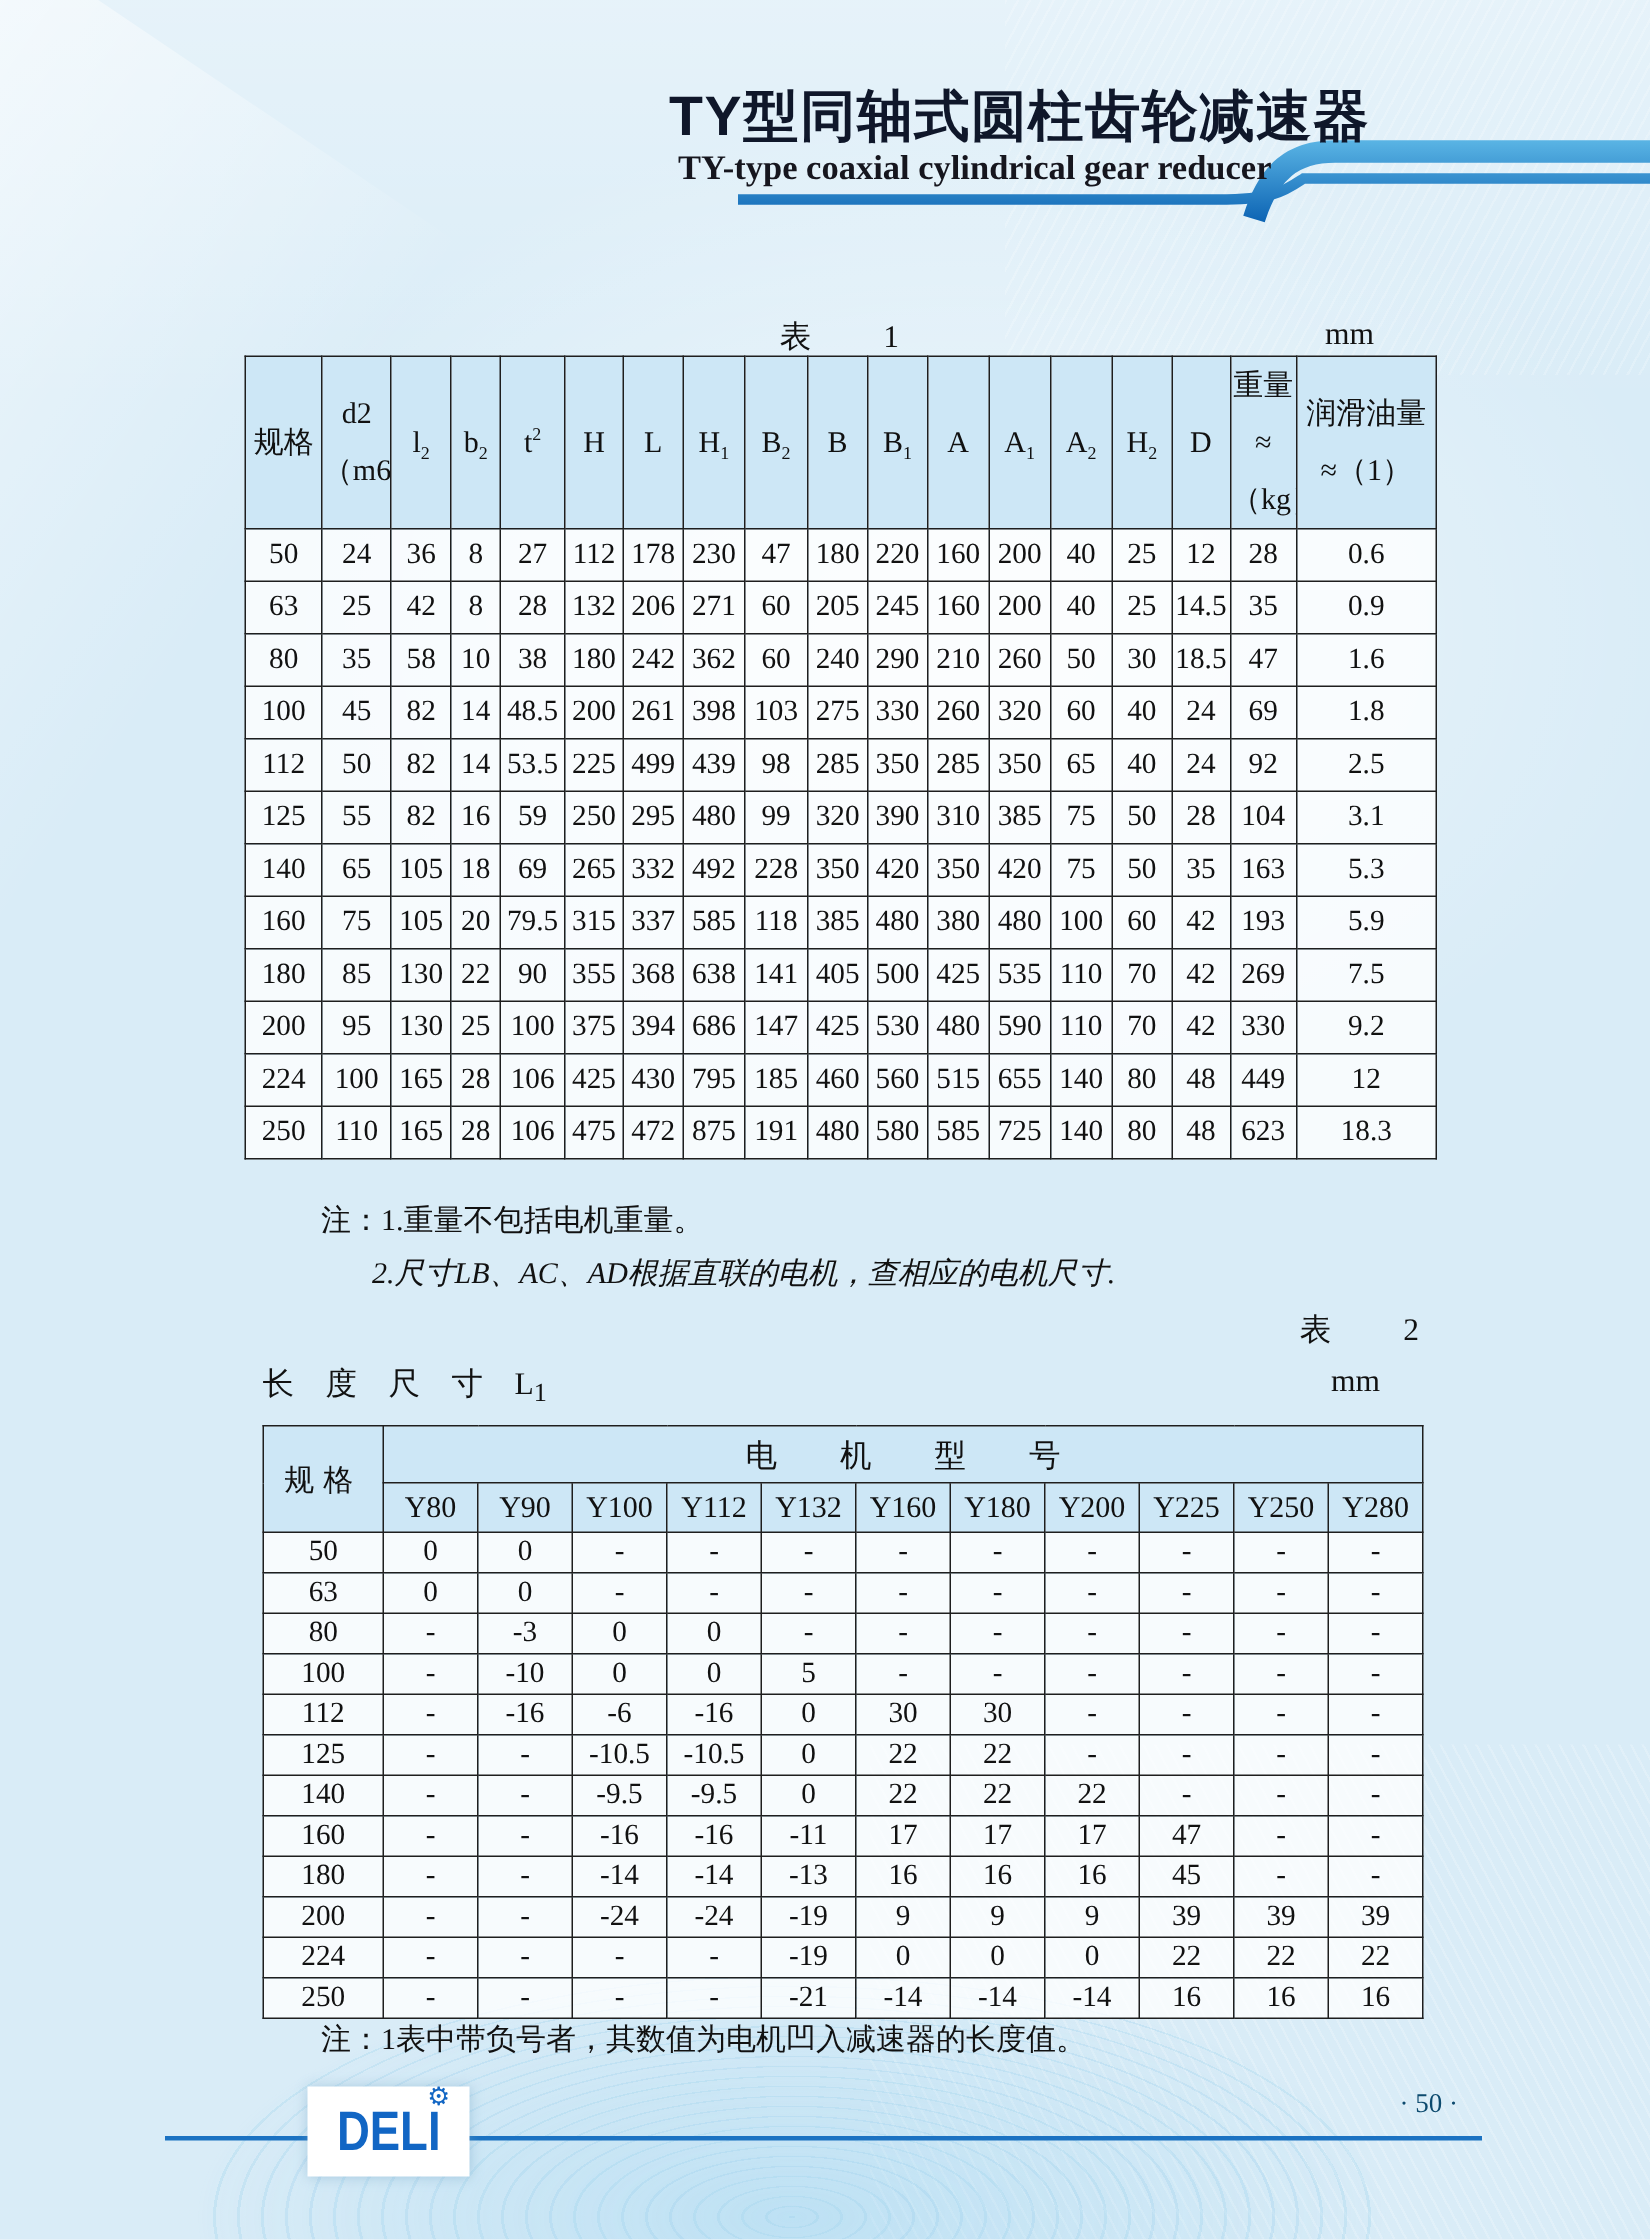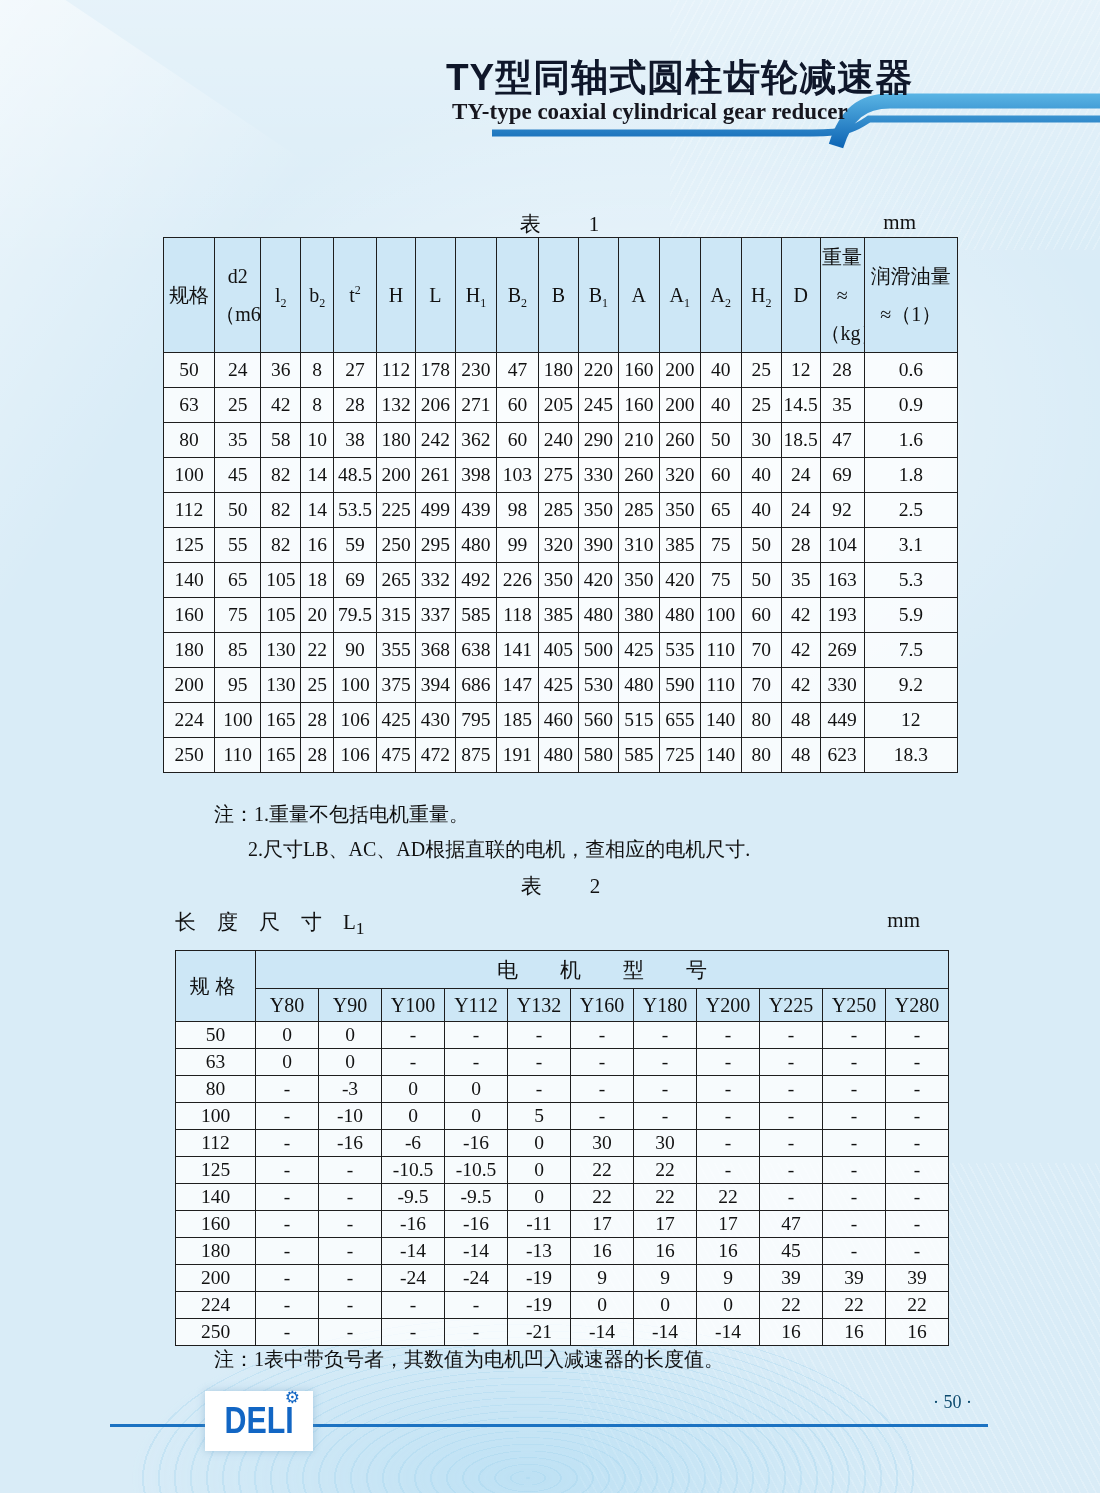--- a/index.html
+++ b/index.html
@@ -36,26 +36,26 @@
     font-size:37px;letter-spacing:1px;color:#0f172a;}
   .title-en{position:absolute;left:452px;top:99px;
     font-family:"Liberation Serif",serif;font-weight:bold;
     font-size:23px;color:#16161e;}
   .header-swoosh{position:absolute;left:0;top:0;}
   
   .t1-caption{position:absolute;left:163px;top:197px;width:795px;height:26px;font-size:21px;margin-top:13px;}
   .t1-caption .cap{position:absolute;left:0;right:0;text-align:center;letter-spacing:2px;}
   .t1-caption .unit{position:absolute;right:42px;top:0;}
   .t2-caption{position:absolute;left:175px;top:872px;width:773px;font-size:21px;}
-  .t2-caption .cap{display:block;text-align:center;letter-spacing:2px;}
+  .t2-caption .cap{display:block;text-align:right;letter-spacing:2px;}
   .t2-caption .sub-line{position:relative;display:block;margin-top:8px;height:28px;}
   .t2-caption .subtitle{position:absolute;left:0;right:0;text-align:left;}
   .t2-caption .unit{position:absolute;right:28px;top:0;}
   .note1{position:absolute;left:214px;top:804px;font-size:20px;line-height:1;}
-  .note1 .line2{margin-top:15px;padding-left:34px;}
+  .note1 .line2{margin-top:15px;padding-left:34px;font-style:italic;}
   .note2{position:absolute;left:214px;top:1346px;font-size:20px;}
   
   .tbl-wrap1{position:absolute;left:163px;top:237px;width:795px;}
   .tbl-wrap2{position:absolute;left:175px;top:950px;width:773px;}
   table{border-collapse:collapse;table-layout:fixed;width:100%;}
   th,td{border:1.6px solid #1e1e1e;text-align:center;vertical-align:middle;
     padding:0;font-weight:normal;color:#111;overflow:hidden;}
   thead th{background:#cde7f6;font-size:20px;}
   tbody td{font-size:19.5px;background:rgba(255,255,255,.78);}
   #t1 thead tr{height:112px;}
@@ -278,21 +278,21 @@
           </tr>
           <tr>
             <td>140</td>
             <td>65</td>
             <td>105</td>
             <td>18</td>
             <td>69</td>
             <td>265</td>
             <td>332</td>
             <td>492</td>
-            <td>226</td>
+            <td>228</td>
             <td>350</td>
             <td>420</td>
             <td>350</td>
             <td>420</td>
             <td>75</td>
             <td>50</td>
             <td>35</td>
             <td>163</td>
             <td>5.3</td>
           </tr>

